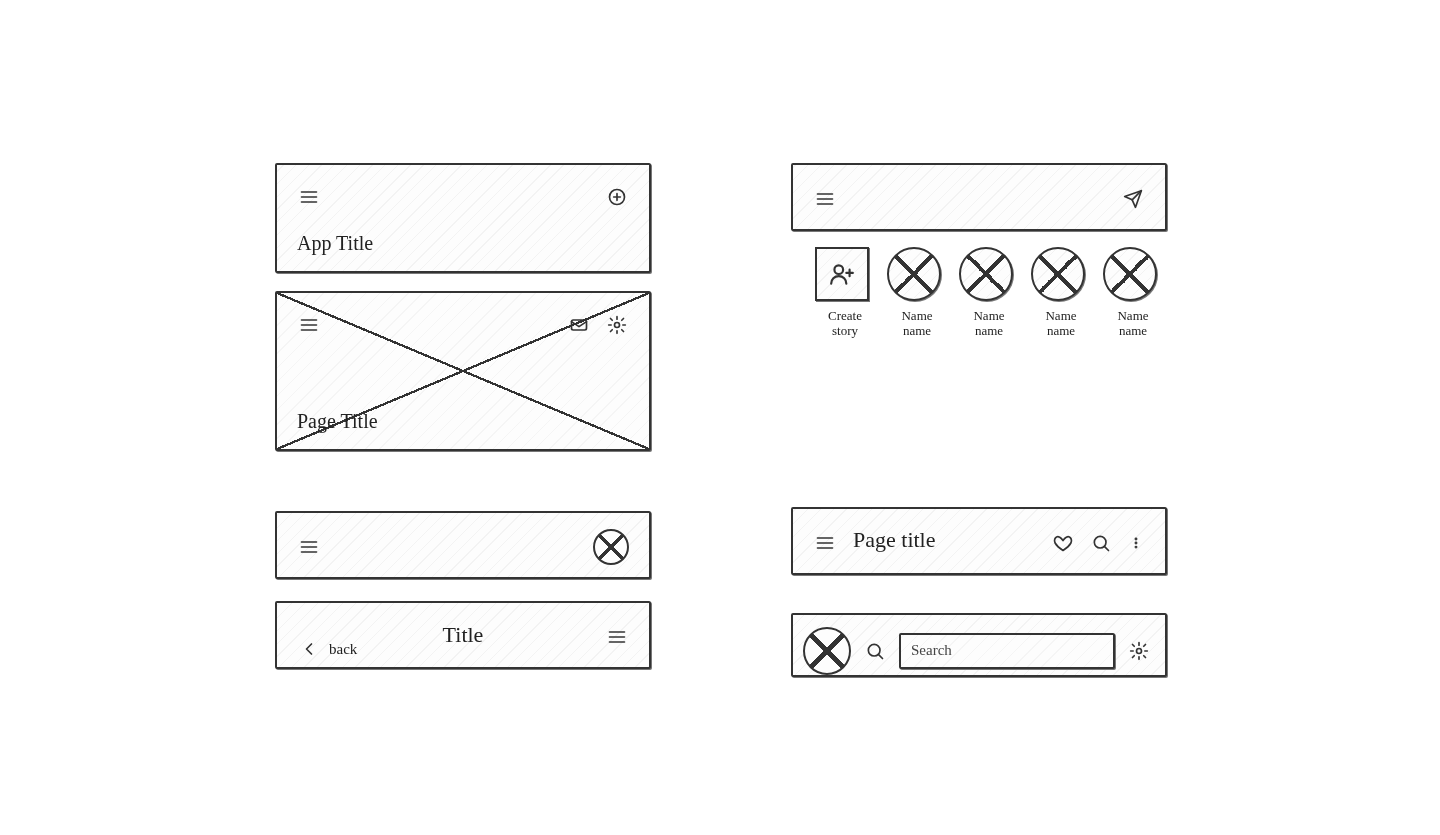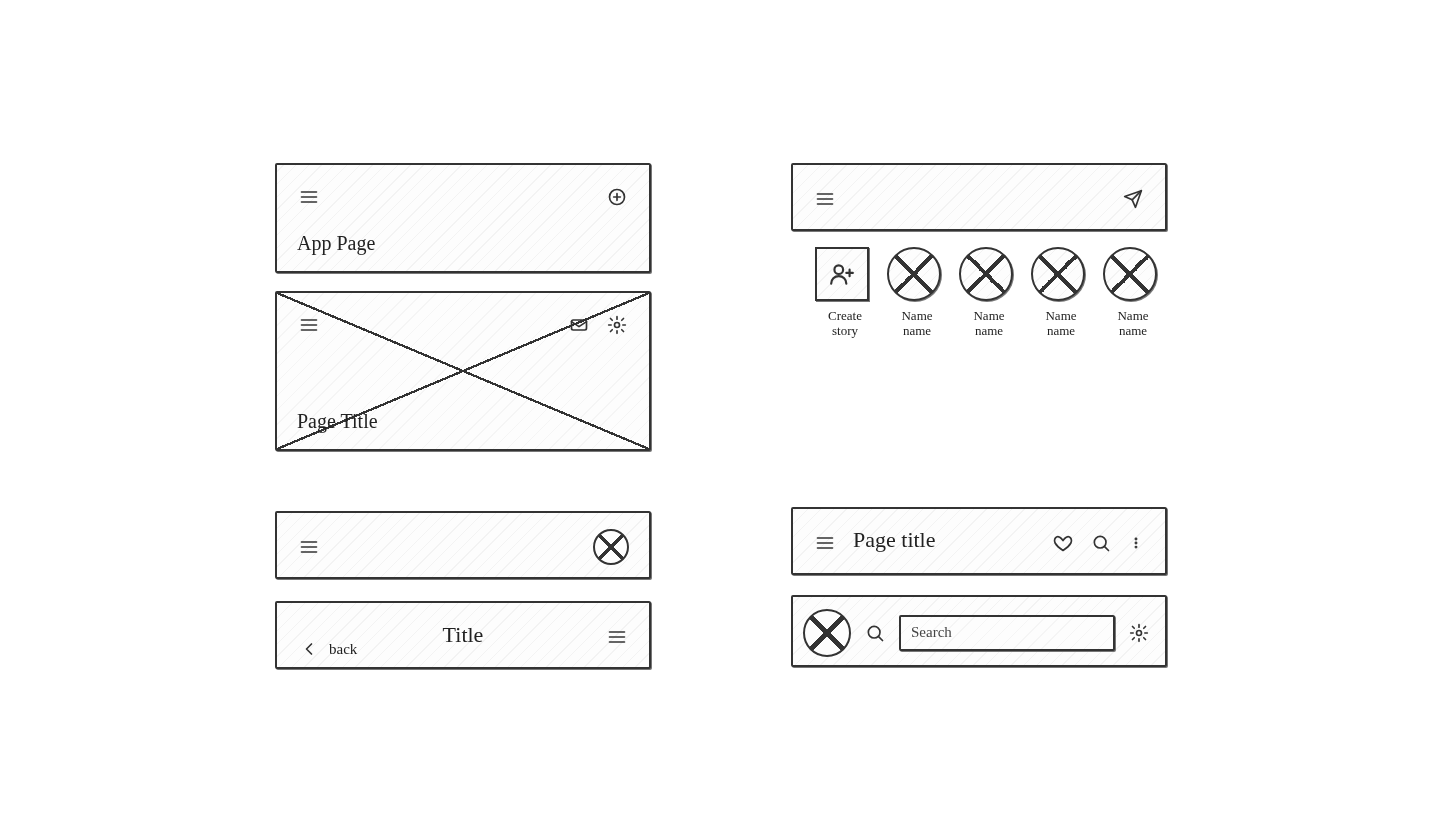--- a/index.html
+++ b/index.html
@@ -97,21 +97,21 @@
       </span>
     </div>
     <div class="right-icons" style="right:22px; top:22px;">
       <span class="icon">
         <svg viewBox="0 0 24 24">
             <circle cx="12" cy="12" r="9"></circle>
             <path d="M12 8v8M8 12h8"></path>
           </svg>
       </span>
     </div>
-    <div class="title-handwrite" style="position:absolute; left:20px; bottom:16px;">App Page</div>
+    <div class="title-handwrite" style="position:absolute; left:20px; bottom:16px;">App Title</div>
   </div>
 
   <div class="panel-img" style="height:160px; margin-bottom:60px;">
     <div class="bar-row" style="left:22px; top:22px;">
       <span class="icon">
         <svg viewBox="0 0 24 24">
             <path d="M3 6h18M3 12h18M3 18h18"></path>
           </svg>
       </span>
     </div>
@@ -243,21 +243,21 @@
       <span class="icon" style="width:14px;">
         <svg viewBox="0 0 24 24">
             <circle cx="12" cy="5" r="1.5"></circle>
             <circle cx="12" cy="12" r="1.5"></circle>
             <circle cx="12" cy="19" r="1.5"></circle>
           </svg>
       </span>
     </div>
   </div>
 
-  <div class="panel" style="height:72px; margin-top:20px;">
+  <div class="panel" style="height:64px; margin-top:38px;">
     <div class="bar-row" style="left:10px; top:12px; gap:14px; right:50px; align-items:center;">
       <div style="width:48px;height:48px;border-radius:50%;border:2px solid #333;
            background:
              linear-gradient(45deg, transparent 46%, #333 46%, #333 54%, transparent 54%),
              linear-gradient(-45deg, transparent 46%, #333 46%, #333 54%, transparent 54%),
              #fdfdfd; flex:0 0 auto;"></div>
       <span class="icon" style="flex:0 0 auto;">
         <svg viewBox="0 0 24 24">
             <circle cx="11" cy="11" r="7"></circle>
             <path d="M21 21l-5-5"></path>

